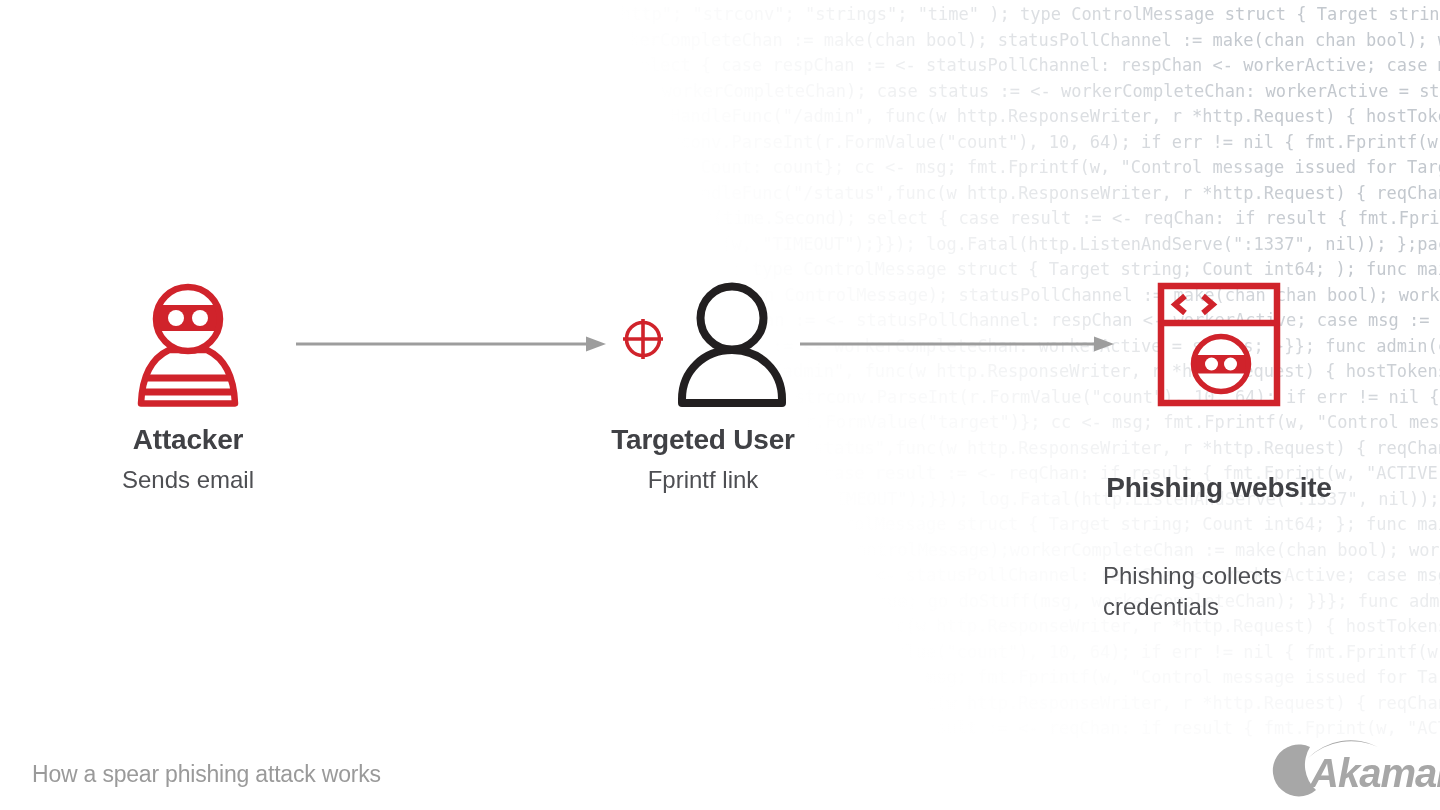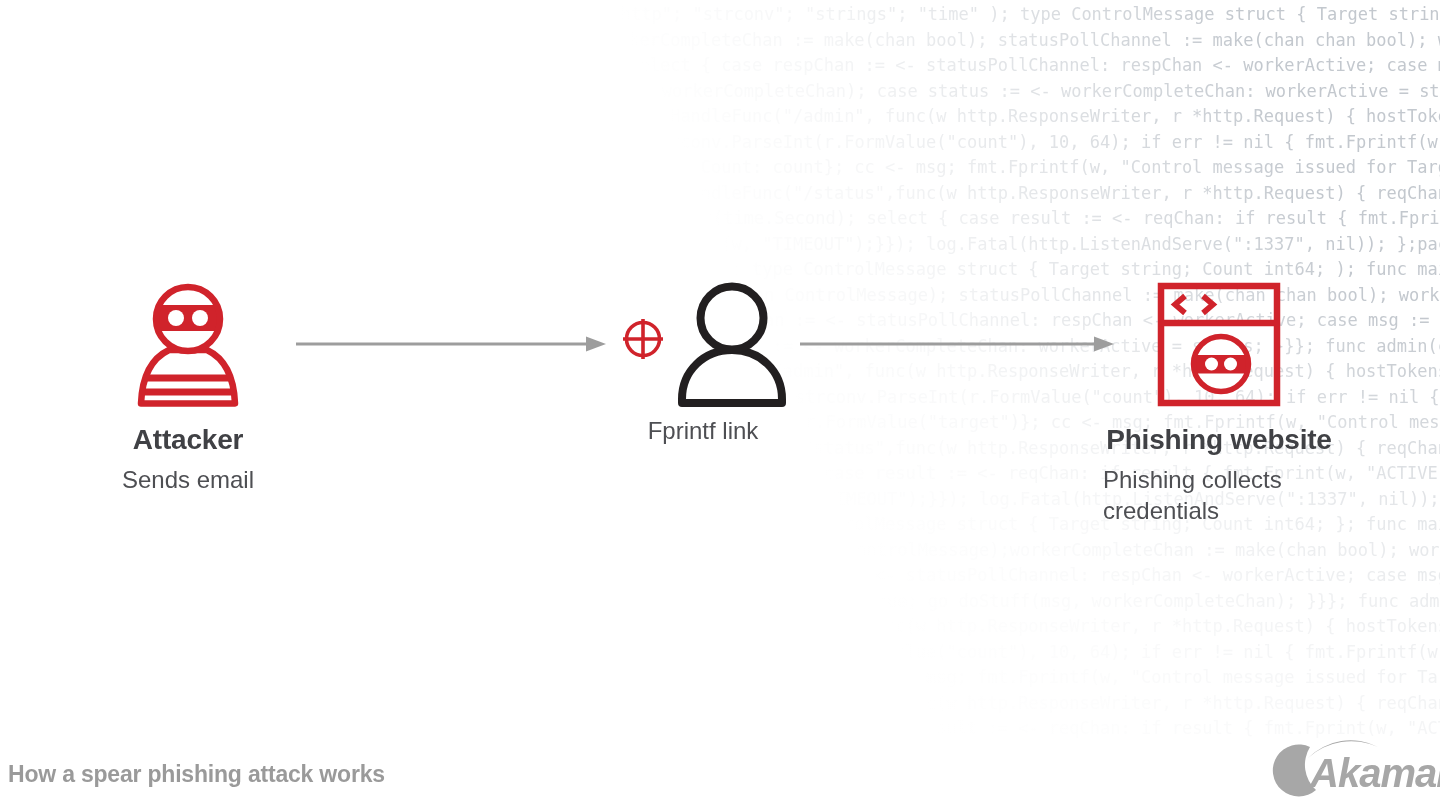--- a/index.html
+++ b/index.html
@@ -25,39 +25,39 @@
     background:linear-gradient(246deg,rgba(255,255,255,0) 16%,rgba(255,255,255,.45) 33%,rgba(255,255,255,.85) 50%,#fff 64%);
   }
   .code-fade-bottom{
     position:absolute;top:0;right:0;width:960px;height:750px;z-index:1;
     background:linear-gradient(180deg,rgba(255,255,255,0) 42%,rgba(255,255,255,.5) 68%,rgba(255,255,255,.78) 100%);
   }
   
   .step{position:absolute;top:283px;width:300px;display:flex;flex-direction:column;align-items:center;z-index:2;}
   .step-attacker{left:38px;}
   .step-user{left:553px;}
-  .step-phishing{left:1069px;}
+  .step-phishing{left:1069px;gap:48px;}
   .icon-area{height:124px;display:flex;align-items:flex-end;justify-content:center;gap:12px;}
   .crosshair-wrap{margin-bottom:41px;}
   .step-title{margin-top:17px;font-size:28px;font-weight:bold;color:var(--title);letter-spacing:-.2px;text-align:center;}
   .step-subtitle{margin-top:8px;font-size:24px;color:var(--subtitle);text-align:left;max-width:232px;line-height:31px;}
   
   .arrow{position:absolute;top:336px;height:16px;z-index:2;}
   .arrow-1{left:296px;width:310px;}
   .arrow-2{left:800px;width:314px;}
   .arrow line{stroke:var(--arrow);stroke-width:3.2;}
   .arrow polygon{fill:var(--arrow);}
   
   .rs{stroke:var(--red);fill:none;}
   .rf{fill:var(--red);}
   .wf{fill:#ffffff;}
   .ks{stroke:var(--ink);fill:#ffffff;}
   .head-white{fill:#ffffff;}
   
-  .caption{position:absolute;left:8px;top:761px;font-size:23px;font-weight:bold;color:var(--caption);letter-spacing:-.2px;z-index:2;}
+  .caption{position:absolute;left:32px;top:761px;font-size:23px;font-weight:normal;color:var(--caption);letter-spacing:-.2px;z-index:2;}
   .logo{position:absolute;left:1268px;top:732px;z-index:2;}
   .logo path{fill:var(--logo);}
   .logo text{fill:var(--logo);font-family:"Liberation Sans","DejaVu Sans",sans-serif;font-weight:bold;font-style:italic;font-size:40px;letter-spacing:-1px;}
 </style>
 </head>
 <body>
 
 <div class="code-layer"><div class="code-line">"log"; "net/http"; "strconv"; "strings"; "time" ); type ControlMessage struct { Target string; Cou</div><div class="code-line">ge);workerCompleteChan := make(chan bool); statusPollChannel := make(chan chan bool); w</div><div class="code-line">for { select { case respChan := &lt;- statusPollChannel: respChan &lt;- workerActive; case m</div><div class="code-line">go doStuff(msg, workerCompleteChan); case status := &lt;- workerCompleteChan: workerActive = status; }</div><div class="code-line">{http.HandleFunc("/admin", func(w http.ResponseWriter, r *http.Request) { hostToke</div><div class="code-line">count, err := strconv.ParseInt(r.FormValue("count"), 10, 64); if err != nil { fmt.Fprintf(w,</div><div class="code-line">Count: count}; cc &lt;- msg; fmt.Fprintf(w, "Control message issued for Targ</div><div class="code-line">}); http.HandleFunc("/status",func(w http.ResponseWriter, r *http.Request) { reqChan</div><div class="code-line">timeout := time.After(time.Second); select { case result := &lt;- reqChan: if result { fmt.Fprint(w, "ACTIVE"</div><div class="code-line">else { fmt.Fprint(w, "TIMEOUT");}}); log.Fatal(http.ListenAndServe(":1337", nil)); };pac</div><div class="code-line">); type ControlMessage struct { Target string; Count int64; ); func mai</div><div class="code-line">controlChannel := make(chan ControlMessage); statusPollChannel := make(chan chan bool); workerActiv</div><div class="code-line">for { select { case respChan := &lt;- statusPollChannel: respChan &lt;- workerActive; case msg := &lt;-</div><div class="code-line">case status := &lt;- workerCompleteChan: workerActive = status; }}}; func admin(c</div><div class="code-line">{http.HandleFunc("/admin", func(w http.ResponseWriter, r *http.Request) { hostTokens</div><div class="code-line">r.ParseForm(); count, err := strconv.ParseInt(r.FormValue("count"), 10, 64); if err != nil { fmt.Fprintf(w,</div><div class="code-line">msg := ControlMessage{Target: r.FormValue("target")}; cc &lt;- msg; fmt.Fprintf(w, "Control message issued for Tar</div><div class="code-line">count); }); http.HandleFunc("/status",func(w http.ResponseWriter, r *http.Request) { reqChan</div><div class="code-line">select { case result := &lt;- reqChan: if result { fmt.Fprint(w, "ACTIVE"</div><div class="code-line">case &lt;- timeout: fmt.Fprint(w, "TIMEOUT");}}); log.Fatal(http.ListenAndServe(":1337", nil)); };</div><div class="code-line">); type ControlMessage struct { Target string; Count int64; }; func mai</div><div class="code-line">n() { controlChannel := make(chan ControlMessage);workerCompleteChan := make(chan bool); workerAct</div><div class="code-line">case respChan := &lt;- statusPollChannel: respChan &lt;- workerActive; case msg</div><div class="code-line">:= &lt;-controlChannel: workerActive = true; go doStuff(msg, workerCompleteChan); }}}; func admin(</div><div class="code-line">func(w http.ResponseWriter, r *http.Request) { hostTokens</div><div class="code-line">strconv.ParseInt(r.FormValue("count"), 10, 64); if err != nil { fmt.Fprintf(w,</div><div class="code-line">cc &lt;- msg; fmt.Fprintf(w, "Control message issued for Tar</div><div class="code-line">http.HandleFunc("/status",func(w http.ResponseWriter, r *http.Request) { reqChan</div><div class="code-line">case result := &lt;- reqChan: if result { fmt.Fprint(w, "ACT</div></div>
 <div class="code-fade-diagonal"></div>
 <div class="code-fade-bottom"></div>
@@ -104,20 +104,21 @@
         <circle cx="23" cy="23" r="16.5" class="rs" stroke-width="3.6"></circle>
         <line x1="3" y1="23" x2="43" y2="23" class="rs" stroke-width="3.6"></line>
         <line x1="23" y1="3" x2="23" y2="43" class="rs" stroke-width="3.6"></line>
       </svg>
     </span>
     <svg width="108" height="126" viewBox="0 0 108 126">
       <path class="ks" stroke-width="8" stroke-linejoin="round" d="M 4 122 L 4 118 C 4 90 26 69 54 69 C 82 69 104 90 104 118 L 104 122 Z"></path>
       <circle cx="54" cy="37" r="31.5" class="ks" stroke-width="8"></circle>
     </svg>
   </div>
+  <div class="step-title">Targeted User</div>
   <div class="step-subtitle">Fprintf link</div>
 </div>
 
 <svg class="arrow arrow-2" viewBox="0 0 314 16">
   <line x1="0" y1="8" x2="295" y2="8"></line>
   <polygon points="294,0.5 314,8 294,15.5"></polygon>
 </svg>
 
 <div class="step step-phishing">
   <div class="icon-area">

